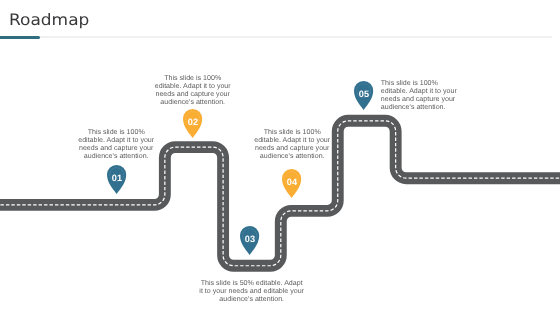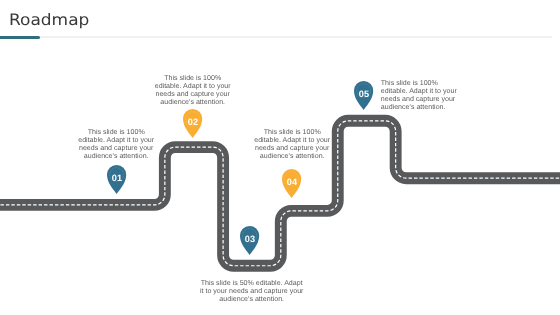--- a/index.html
+++ b/index.html
@@ -37,21 +37,21 @@
     <div>audience's attention.</div>
   </div>
   <div class="txt" style="left:192.7px;top:75.30px;transform:translateX(-50%)">
     <div>This slide is 100%</div>
     <div>editable. Adapt it to your</div>
     <div>needs and capture your</div>
     <div>audience's attention.</div>
   </div>
   <div class="txt" style="left:251.7px;top:279.60px;transform:translateX(-50%)">
     <div>This slide is 50% editable. Adapt</div>
-    <div>it to your needs and capture your</div>
+    <div>it to your needs and editable your</div>
     <div>audience's attention.</div>
   </div>
   <div class="txt" style="left:292.2px;top:129.10px;transform:translateX(-50%)">
     <div>This slide is 100%</div>
     <div>editable. Adapt it to your</div>
     <div>needs and capture your</div>
     <div>audience's attention.</div>
   </div>
   <div class="txt" style="left:380.8px;top:80.10px;text-align:left;">
     <div>This slide is 100%</div>

